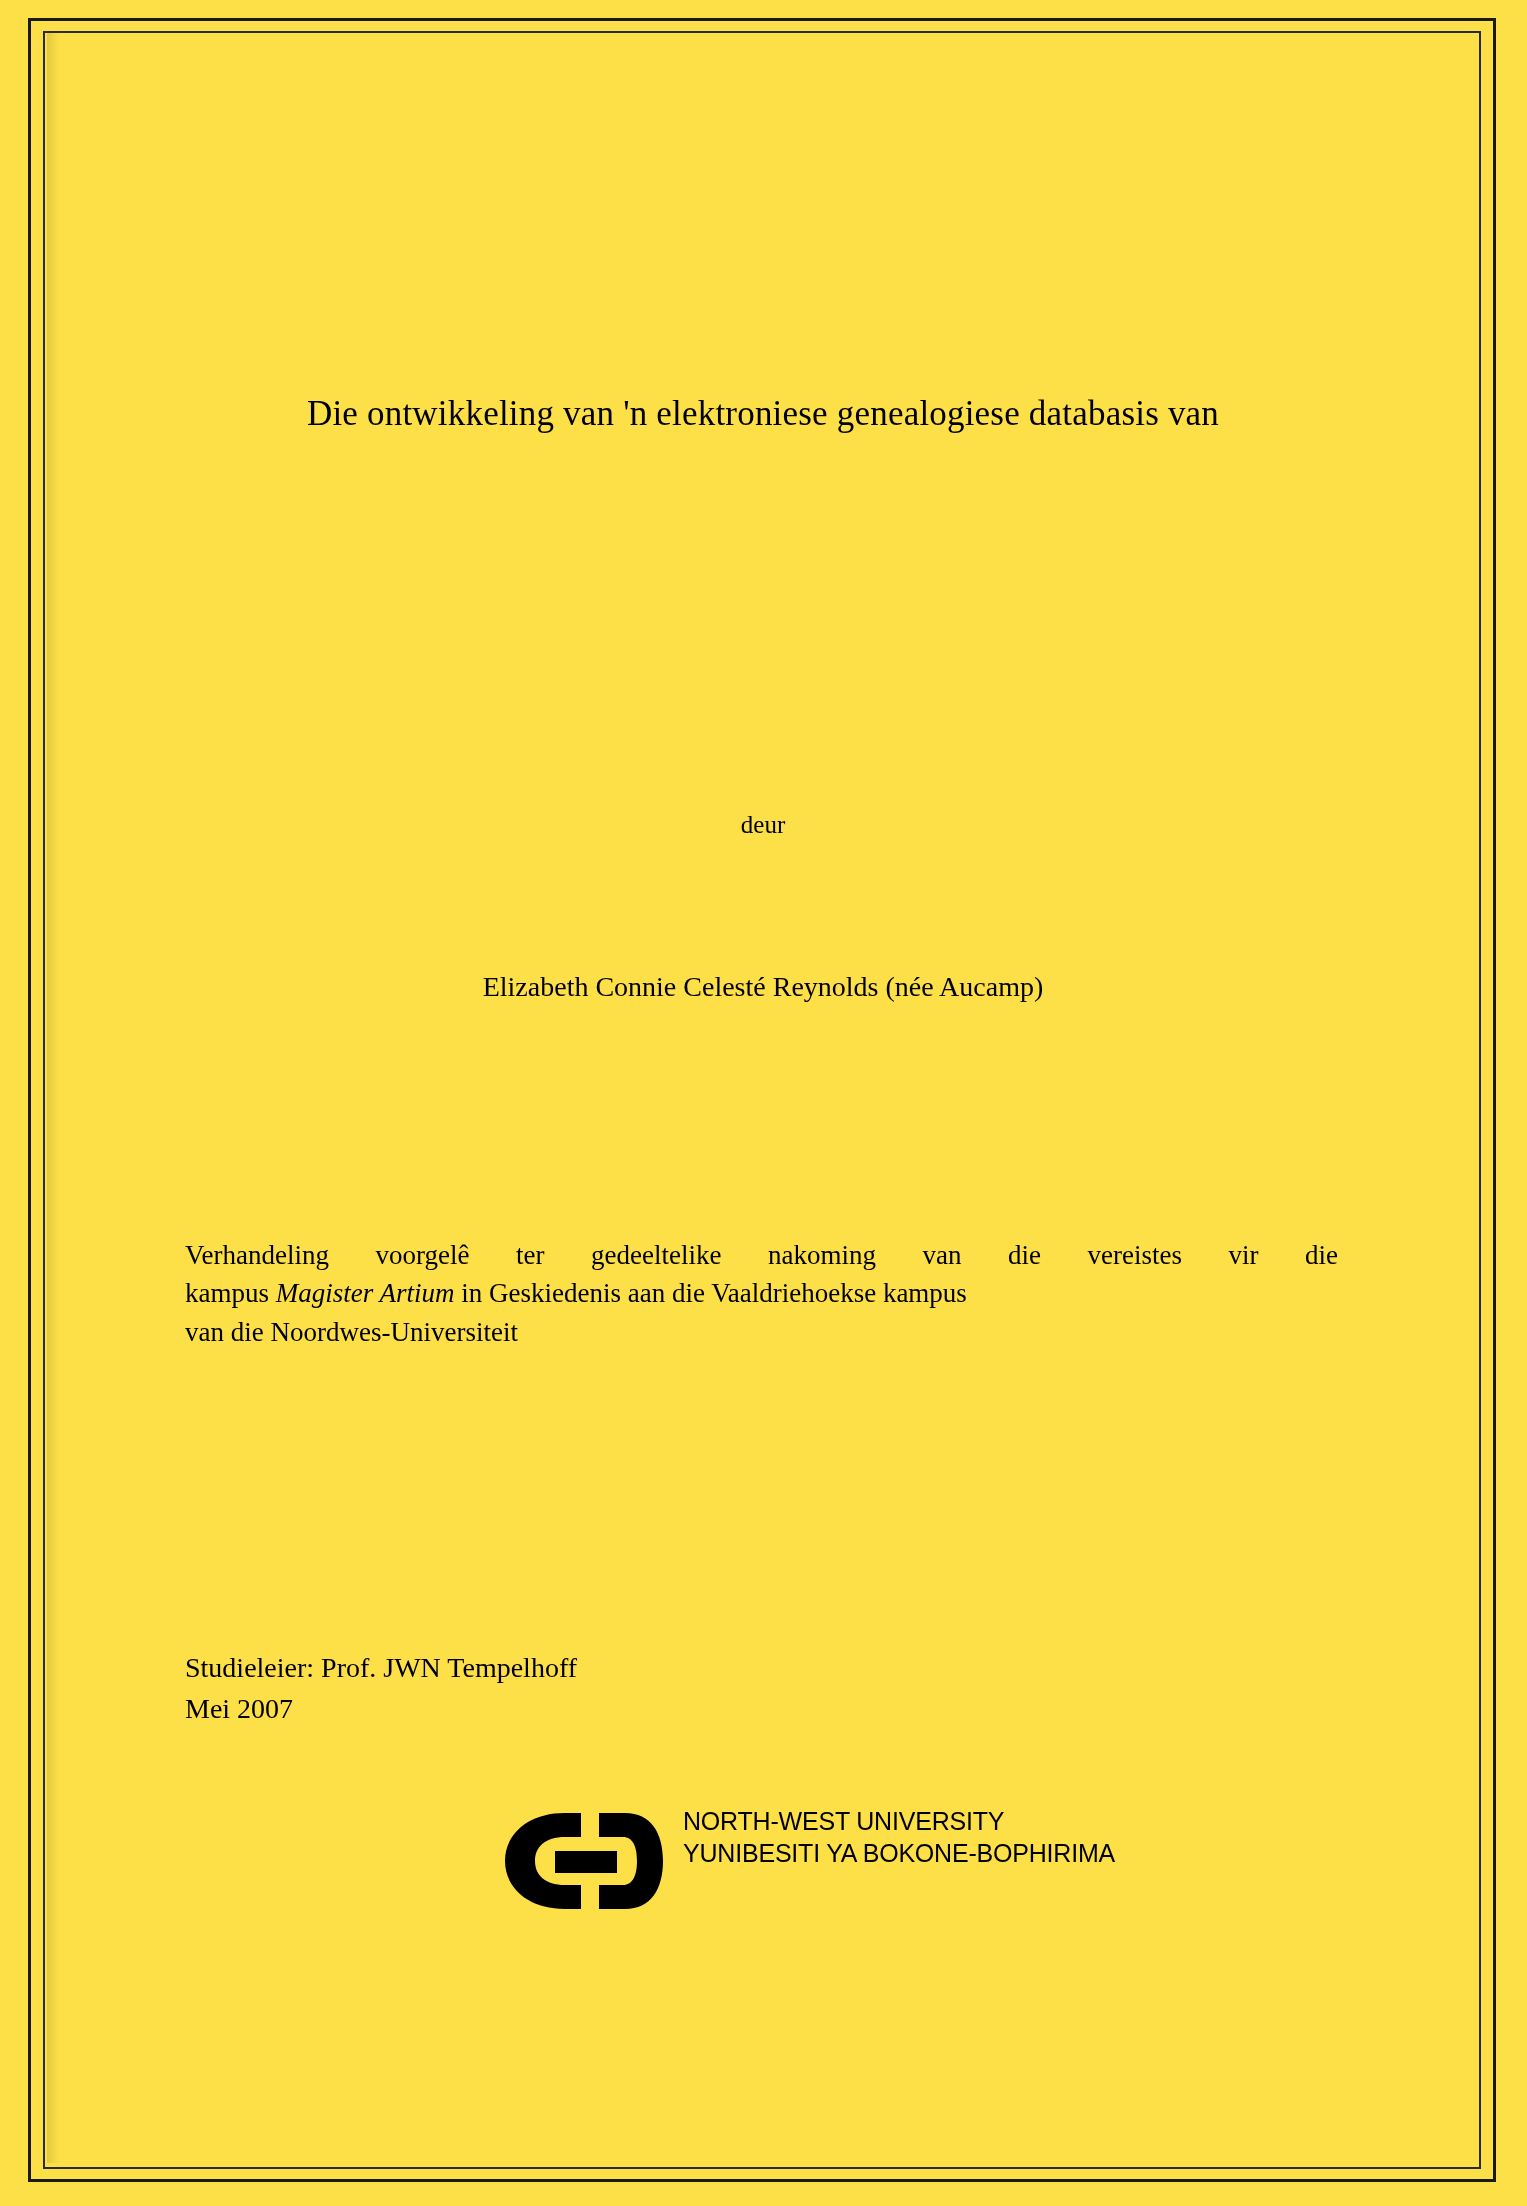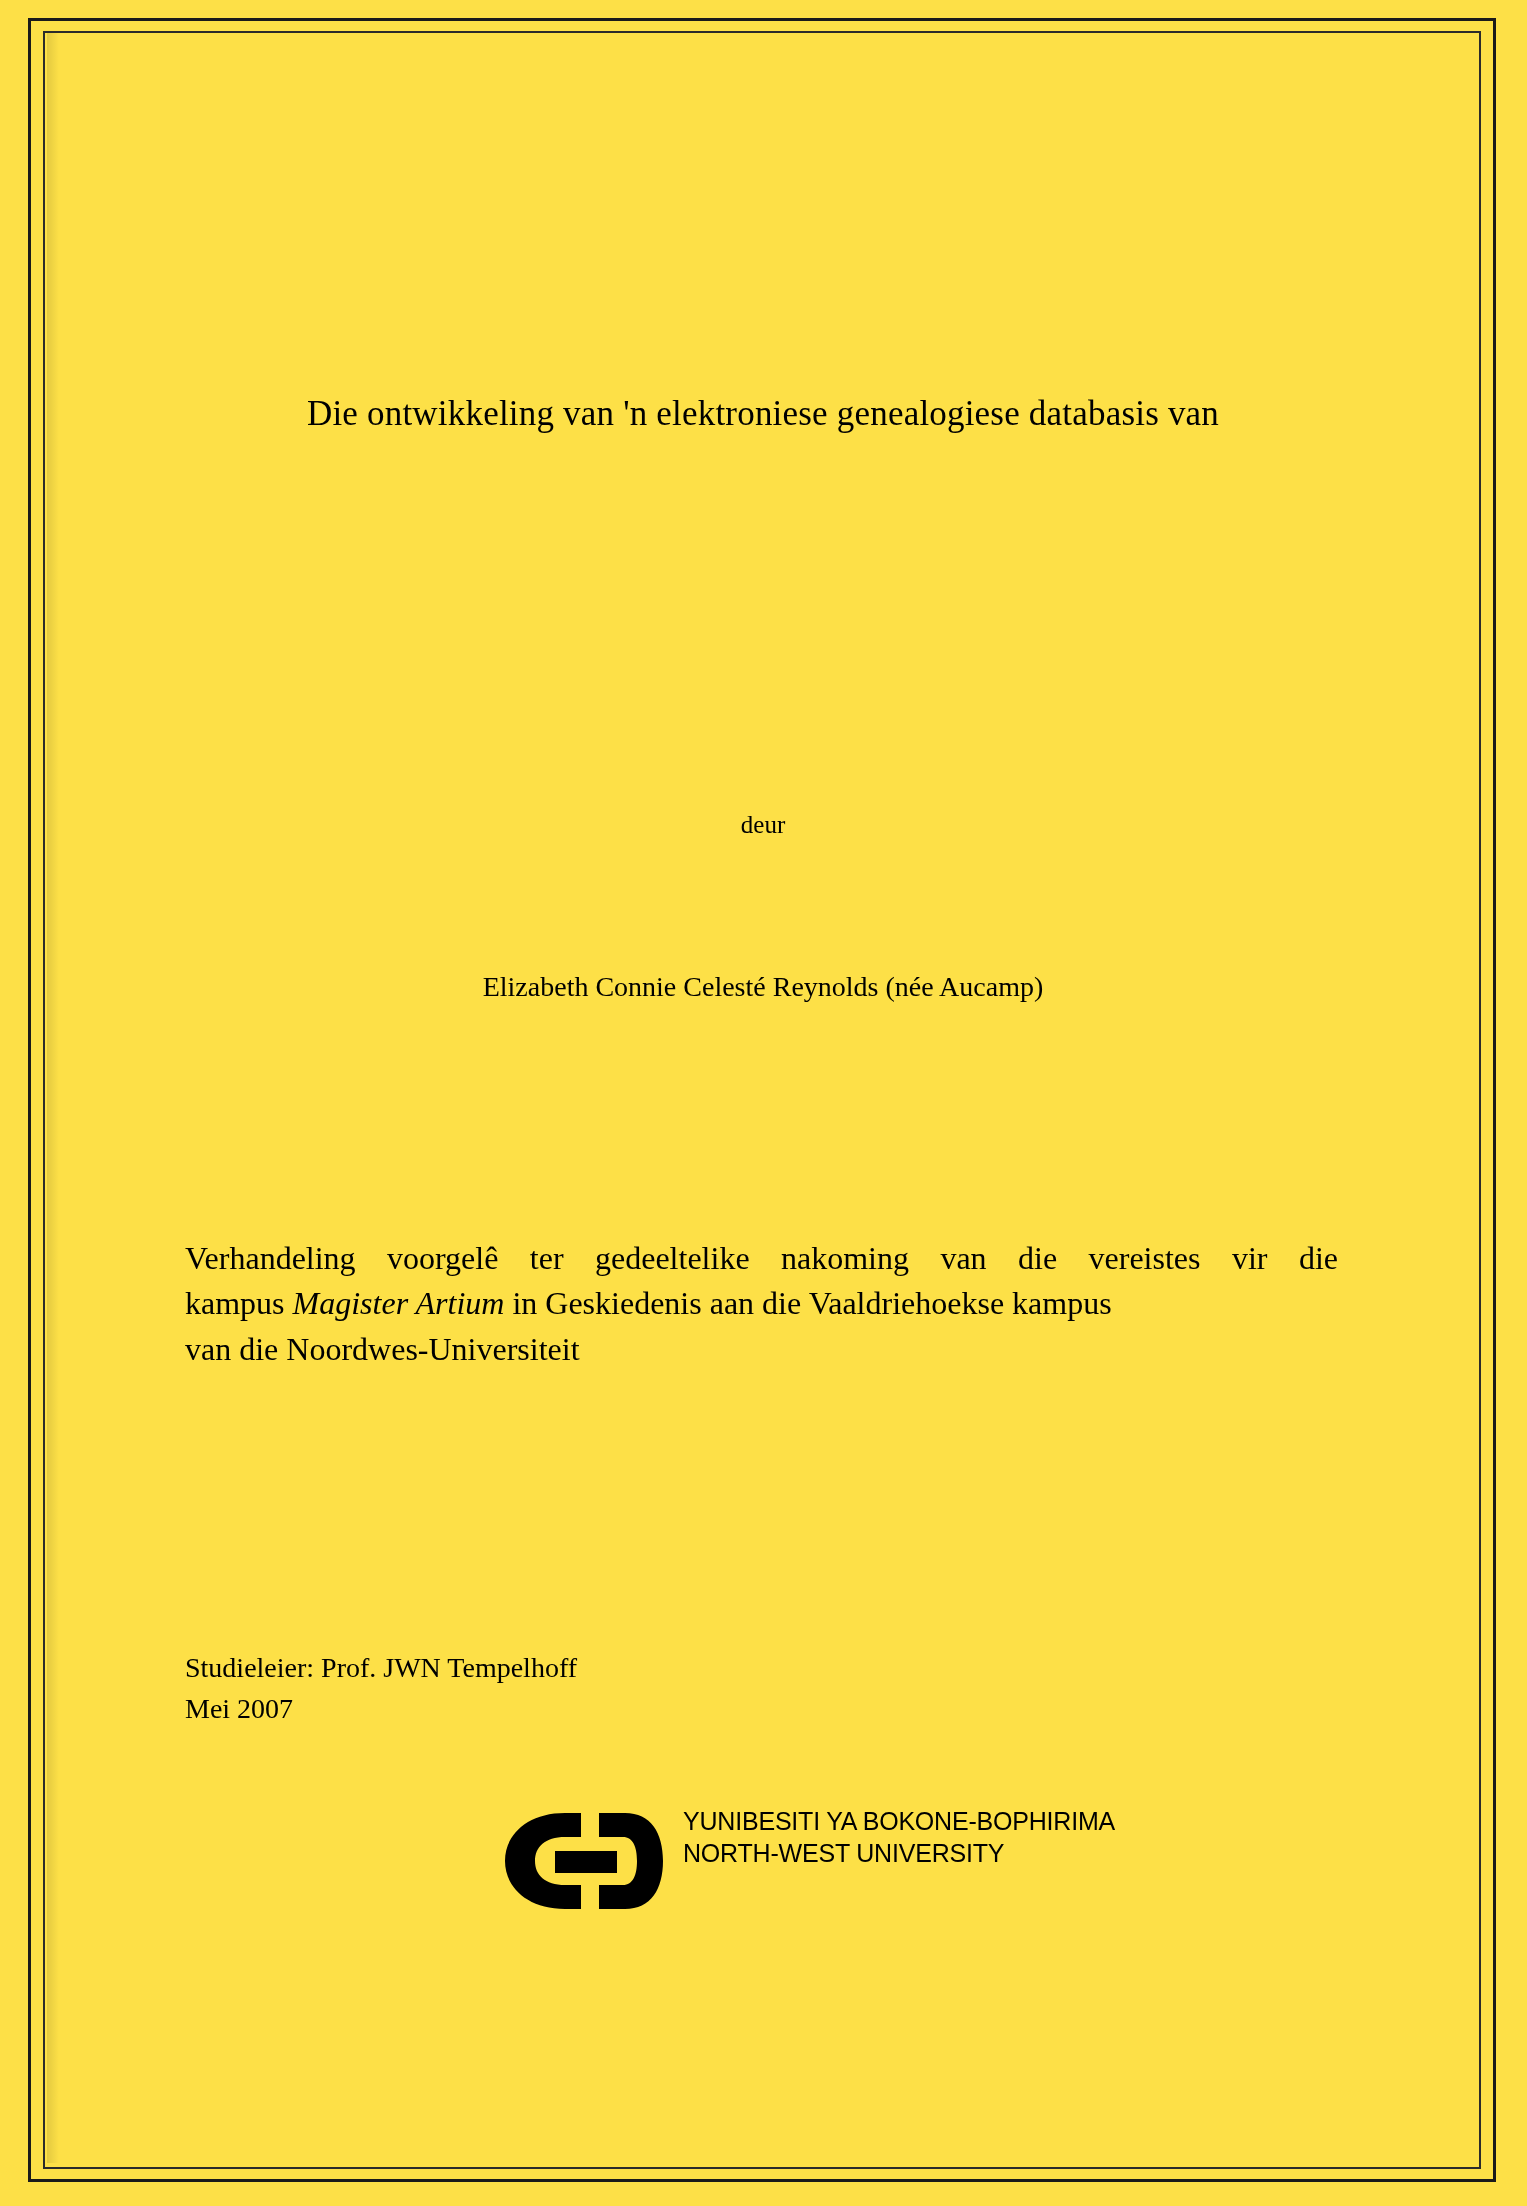--- a/index.html
+++ b/index.html
@@ -80,21 +80,21 @@
     width: 1160px;
     text-align: center;
     font-size: 28px;
   }
 
   .statement {
     position: absolute;
     left: 142px;
     top: 1205px;
     width: 1153px;
-    font-size: 32px;
+    font-size: 27px;
     line-height: 1.42;
   }
   .statement .just {
     text-align: justify;
     text-align-last: justify;
   }
   .statement .plain {
     text-align: left;
   }
   .statement i {
@@ -177,19 +177,19 @@
 
     <div class="logo-block">
       <div class="logo-mark">
         <svg viewBox="0 0 175 108" width="175" height="108" aria-hidden="true">
           <path d="M70 6 C32 6 10 28 10 54 C10 80 32 102 70 102 L86 102 L86 78 L70 78 C50 78 40 68 40 54 C40 40 50 30 70 30 L86 30 L86 6 Z" fill="#000000"></path>
           <rect x="60" y="44" width="62" height="22" fill="#000000"></rect>
           <path d="M104 6 L130 6 C156 6 168 26 168 54 C168 82 156 102 130 102 L104 102 L104 78 L128 78 C138 78 142 68 142 54 C142 40 138 30 128 30 L104 30 Z" fill="#000000"></path>
         </svg>
       </div>
       <div class="logo-text">
+        <div>NORTH-WEST UNIVERSITY</div>
         <div>YUNIBESITI YA BOKONE-BOPHIRIMA</div>
-        <div>NORTH-WEST UNIVERSITY</div>
       </div>
     </div>
 
   </div>
 </div>
 
 </body></html>

